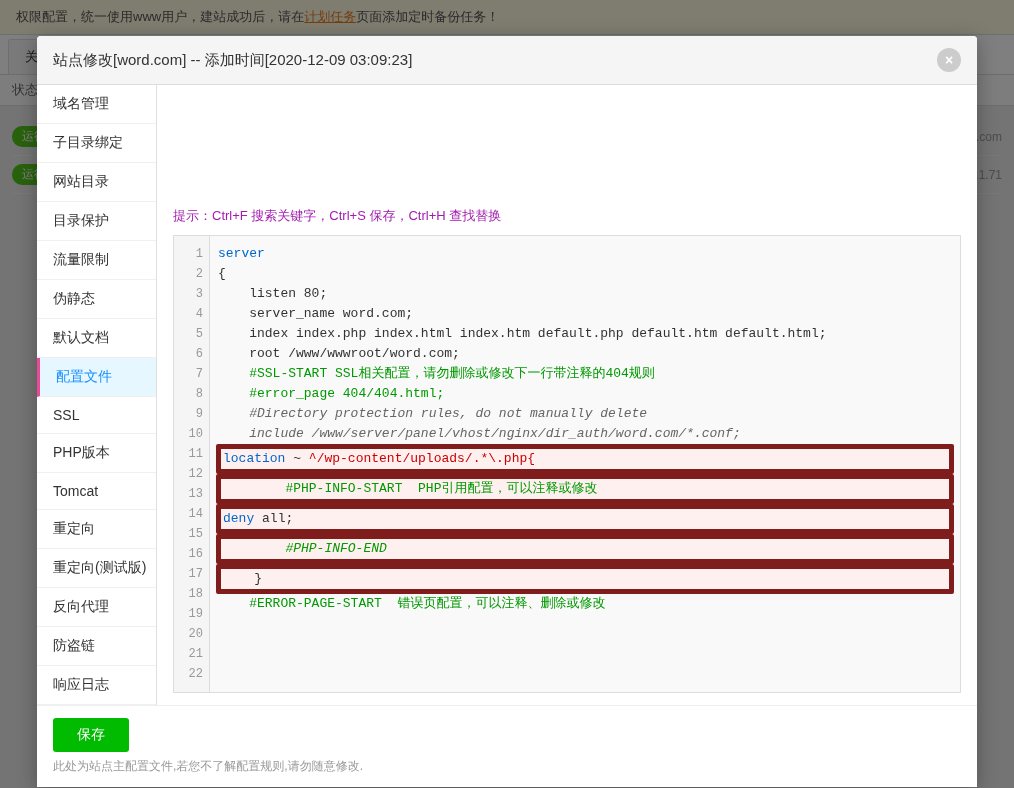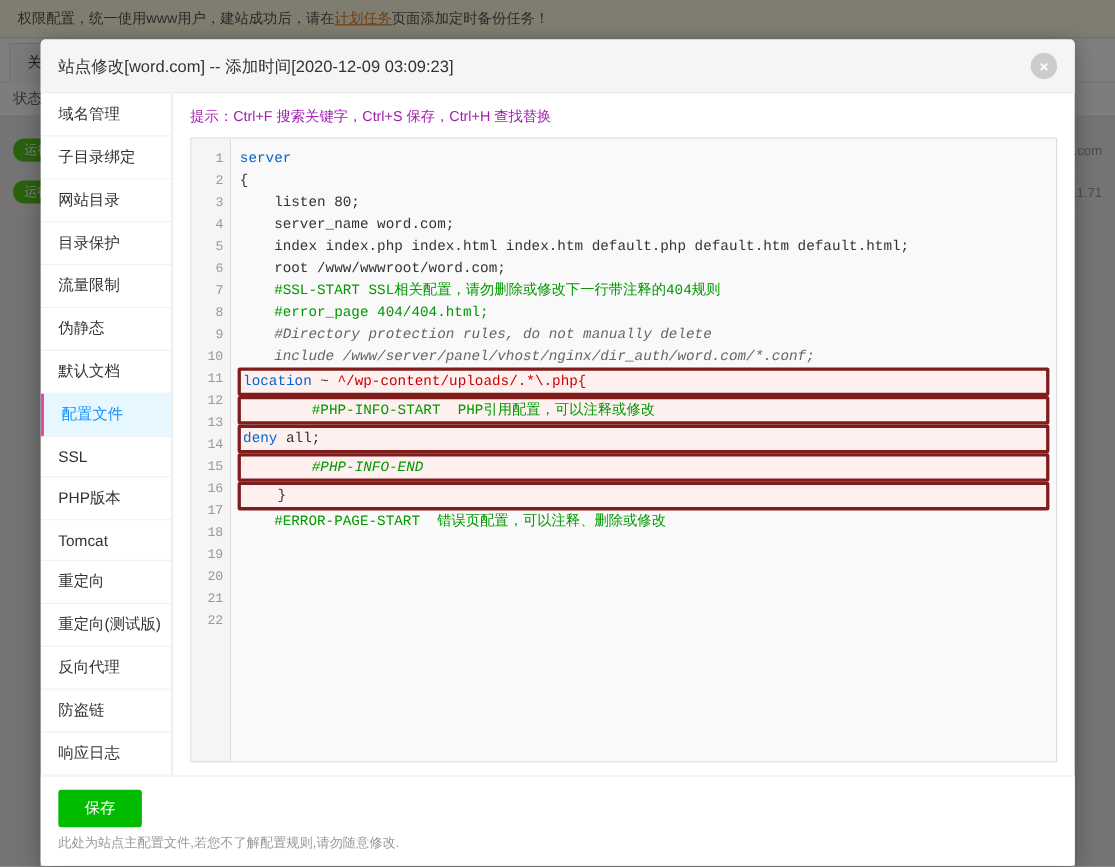--- a/index.html
+++ b/index.html
@@ -101,20 +101,21 @@
       font-weight: bold;
       border: none;
       outline: none;
     }
 
     
     .modal-body {
       display: flex;
       flex: 1;
       overflow: hidden;
+      align-items: flex-end;
     }
 
     
     .sidebar {
       width: 120px;
       min-width: 120px;
       border-right: 1px solid #e0e0e0;
       background: #fff;
       overflow-y: auto;
     }
@@ -183,21 +184,21 @@
     }
 
     .code-line {
       line-height: 20px;
       white-space: pre;
       color: #333;
     }
 
     .code-line.highlighted {
       background: #fff0f0;
-      border: 3px solid #7f1d1d;
+      border: 5px solid #7f1d1d;
       border-radius: 2px;
       margin: 0 -2px;
       padding: 0 2px;
     }
 
     .c-keyword { color: #0066cc; }
     .c-comment { color: #009900; }
 
     
     .modal-footer {

